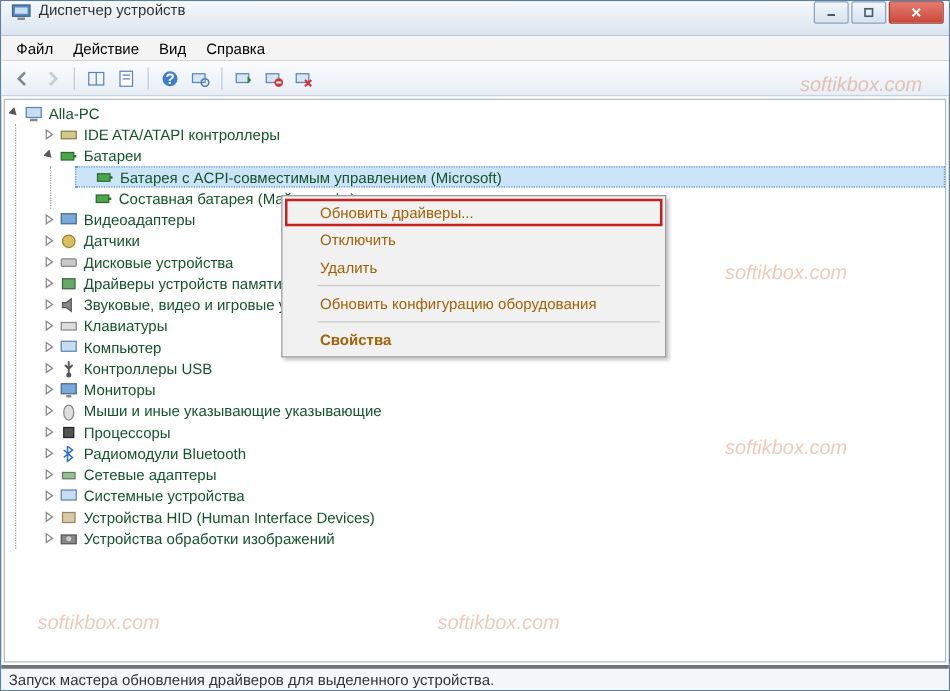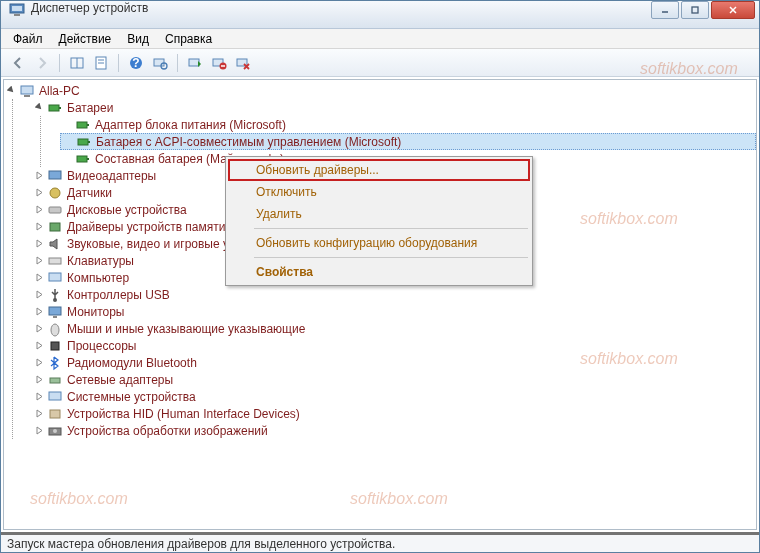--- a/index.html
+++ b/index.html
@@ -24,21 +24,21 @@
 
 .tree-area { flex: 1; border: 1px solid #b0bdc9; margin: 2px; background: #fff; overflow: auto; padding: 2px 0; position: relative; }
 .tree ul { list-style: none; padding-left: 0; }
 .tree li { position: relative; }
 .tree .node { display: flex; align-items: center; height: 17px; padding-left: 2px; white-space: nowrap; }
 .tree .node.selected { background: #cce4f7; border: 1px dotted #6b9bd2; }
 .tree .expander { width: 11px; height: 11px; margin-right: 2px; display: flex; align-items: center; justify-content: center; }
 .tree .expander svg { width: 9px; height: 9px; }
 .tree .dev-icon { width: 16px; height: 16px; margin-right: 4px; display: inline-flex; align-items: center; justify-content: center; }
 .tree .dev-icon svg { width: 16px; height: 16px; }
-.tree .label { color: #7f1d1d; }
+.tree .label { color: #14532d; }
 .tree .children { padding-left: 19px; border-left: 1px dotted #a0a0a0; margin-left: 8px; }
 .tree .children .children { padding-left: 19px; }
 
 .statusbar { height: 20px; border-top: 3px solid #737373; background: #f4f6f9; display: flex; align-items: center; padding: 0 6px; color: #333; }
 
 .ctx-menu { position: absolute; left: 225px; top: 156px; width: 308px; background: #f1f1f1; border: 1px solid #9b9b9b; box-shadow: 2px 2px 3px rgba(0,0,0,.25); z-index: 50; padding: 2px; }
 .ctx-item { height: 22px; display: flex; align-items: center; padding: 0 22px 0 28px; color: #a16207; }
 .ctx-item.highlight { outline: 2px solid #c62020; outline-offset: -2px; }
 .ctx-sep { height: 1px; background: #c9c9c9; margin: 3px 2px 3px 26px; }
 .ctx-item.bold { font-weight: bold; }
@@ -158,49 +158,52 @@
               </span>
             <span class="dev-icon">
                 <svg viewBox="0 0 16 16">
                   <rect x="2" y="3" width="12" height="8" fill="#c9ddf1" stroke="#5b86b6"></rect>
                   <rect x="5" y="12" width="6" height="2" fill="#888"></rect>
                 </svg>
               </span>
             <span class="label">Alla-PC</span>
           </div>
           <ul class="children">
+            <li>
+                <div class="node">
+              <span class="expander">
+                    <svg viewBox="0 0 9 9">
+                      <path d="M2 1 L7 4.5 L2 8 Z" fill="none" stroke="#888"></path>
+                    </svg>
+                  </span>
+              <span class="dev-icon">
+                    <svg viewBox="0 0 16 16">
+                      <rect x="2" y="5" width="12" height="6" fill="#d4c78a" stroke="#8a7d4a"></rect>
+                    </svg>
+                  </span>
+              <span class="label">IDE ATA/ATAPI контроллеры</span>
+            </div>
+              </li>
 
             <li>
                 <div class="node">
               <span class="expander">
                     <svg viewBox="0 0 9 9">
                       <path d="M1 1 L7 4.5 L1 8 Z" fill="#595959" transform="rotate(45 4.5 4.5)"></path>
                     </svg>
                   </span>
               <span class="dev-icon">
                     <svg viewBox="0 0 16 16">
                       <rect x="2" y="5" width="10" height="6" fill="#4aa84a" stroke="#2d6b2d"></rect>
                       <rect x="12" y="7" width="2" height="2" fill="#2d6b2d"></rect>
                     </svg>
                   </span>
               <span class="label">Батареи</span>
             </div>
             <ul class="children">
-              <li>
-                    <div class="node">
-                <span class="expander"></span>
-                <span class="dev-icon">
-                        <svg viewBox="0 0 16 16">
-                          <rect x="2" y="5" width="10" height="6" fill="#4aa84a" stroke="#2d6b2d"></rect>
-                          <rect x="12" y="7" width="2" height="2" fill="#2d6b2d"></rect>
-                        </svg>
-                      </span>
-                <span class="label">Адаптер блока питания (Microsoft)</span>
-              </div>
-                  </li>
               <li>
                     <div class="node selected">
                 <span class="expander"></span>
                 <span class="dev-icon">
                         <svg viewBox="0 0 16 16">
                           <rect x="2" y="5" width="10" height="6" fill="#4aa84a" stroke="#2d6b2d"></rect>
                           <rect x="12" y="7" width="2" height="2" fill="#2d6b2d"></rect>
                         </svg>
                       </span>
                 <span class="label">Батарея с ACPI-совместимым управлением (Microsoft)</span>

